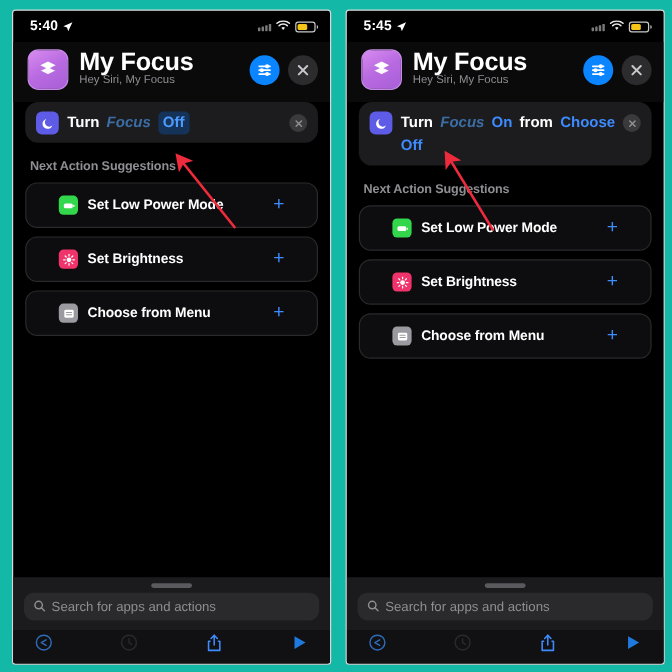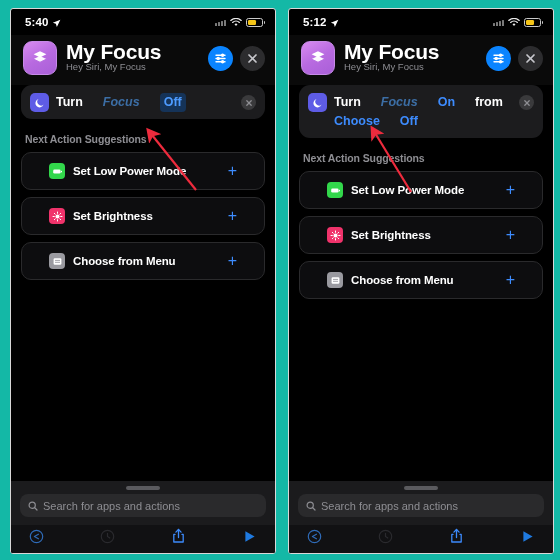--- a/index.html
+++ b/index.html
@@ -30,21 +30,21 @@
   .htext{margin-left:9px;flex:1;min-width:0;}
   .htitle{color:#ffffff;font-size:21px;font-weight:bold;line-height:17px;letter-spacing:-.2px;}
   .hsub{color:#8e8e93;font-size:9.5px;line-height:12px;margin-top:1px;}
   .hbtn{width:25px;height:25px;border-radius:50%;display:flex;align-items:center;justify-content:center;flex:0 0 auto;}
   .hbtn.blue{background:#0a84ff;margin-right:7px;}
   .hbtn.grey{background:#2c2c2e;}
 
   
   .content{padding:0 10px;}
   .action-card{background:#1c1c1e;border-radius:11px;padding:7px 9px;display:flex;align-items:flex-start;}
-  .act-body{flex:1;min-width:0;display:flex;flex-wrap:wrap;gap:0 20px;padding-top:1px;}
+  .act-body{flex:1;min-width:0;display:flex;flex-wrap:wrap;gap:0 6px;padding-top:1px;}
   .act-icon{width:19px;height:19px;border-radius:5px;background:#5e5ce6;display:flex;align-items:center;justify-content:center;flex:0 0 auto;margin-right:7px;margin-top:1px;}
   .tok{font-size:12.5px;font-weight:bold;line-height:19px;white-space:nowrap;}
   .tok.plain{color:#ffffff;}
   .tok.dim{color:#3c6ea5;font-style:italic;}
   .tok.blue{color:#3d8bfd;}
   .tok.sel{color:#4d9bff;background:#153358;border-radius:4px;padding:0 4px;}
   .del{width:15px;height:15px;border-radius:50%;background:#3a3a3c;display:flex;align-items:center;justify-content:center;flex:0 0 auto;margin-top:3px;margin-left:4px;}
 
   
   .sec-title{color:#8e8e93;font-size:10.5px;font-weight:bold;padding:14px 2px 7px 4px;letter-spacing:-.1px;}
@@ -238,21 +238,21 @@
             </svg>
         </span>
       </div>
     </div>
   </div>
 
   <div class="panel" id="panel-right">
 
     <div class="statusbar">
       <div class="sb-time">
-        <span>5:12</span>
+        <span>5:45</span>
         <span class="loc-arrow">
           <svg viewBox="0 0 10 10" width="9" height="9">
               <path d="M9.3 0.7 L0.9 4.3 L4.3 5.4 L5.4 8.9 Z" fill="#ffffff"></path>
             </svg>
         </span>
       </div>
       <div class="sb-right">
         <span class="sig">
             <i></i>
             <i></i>

